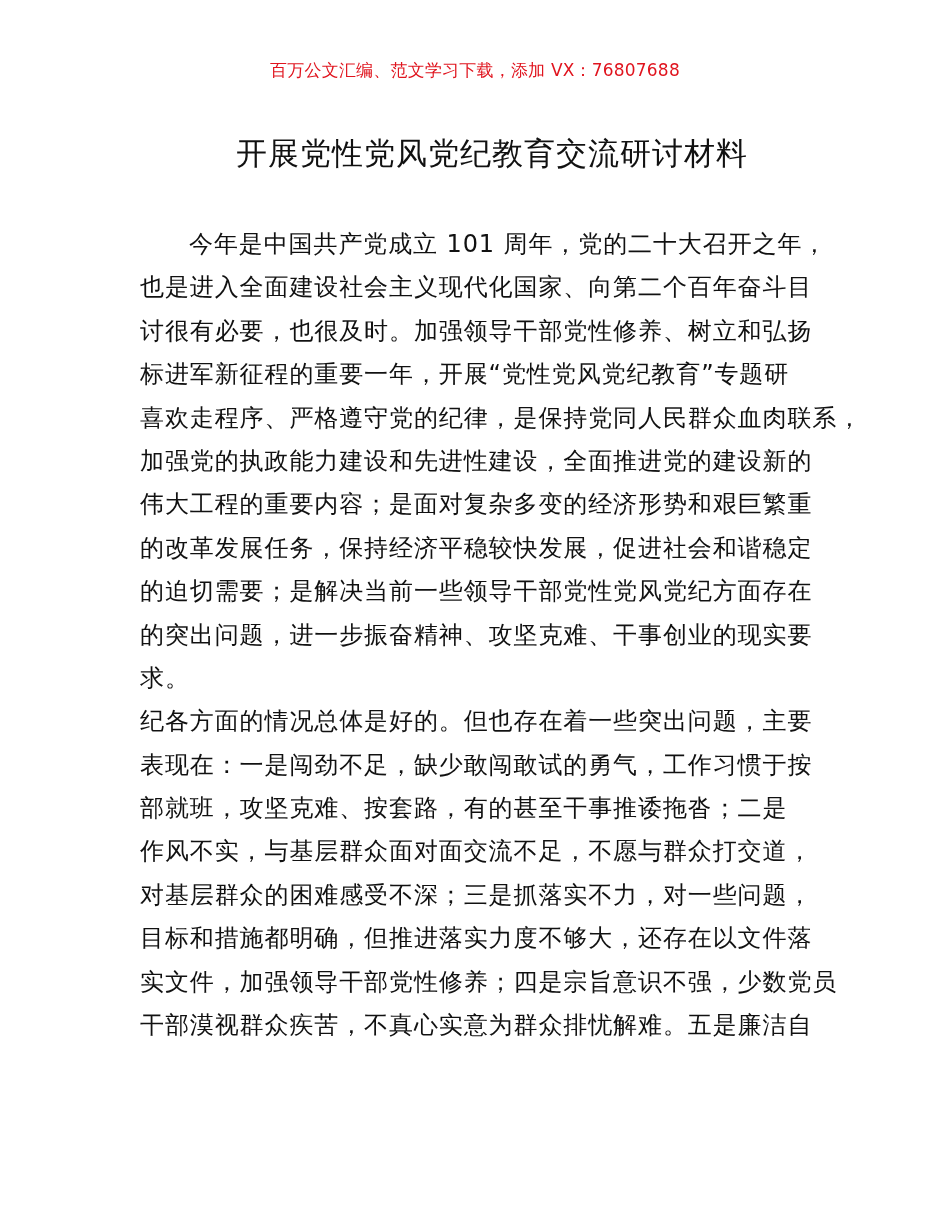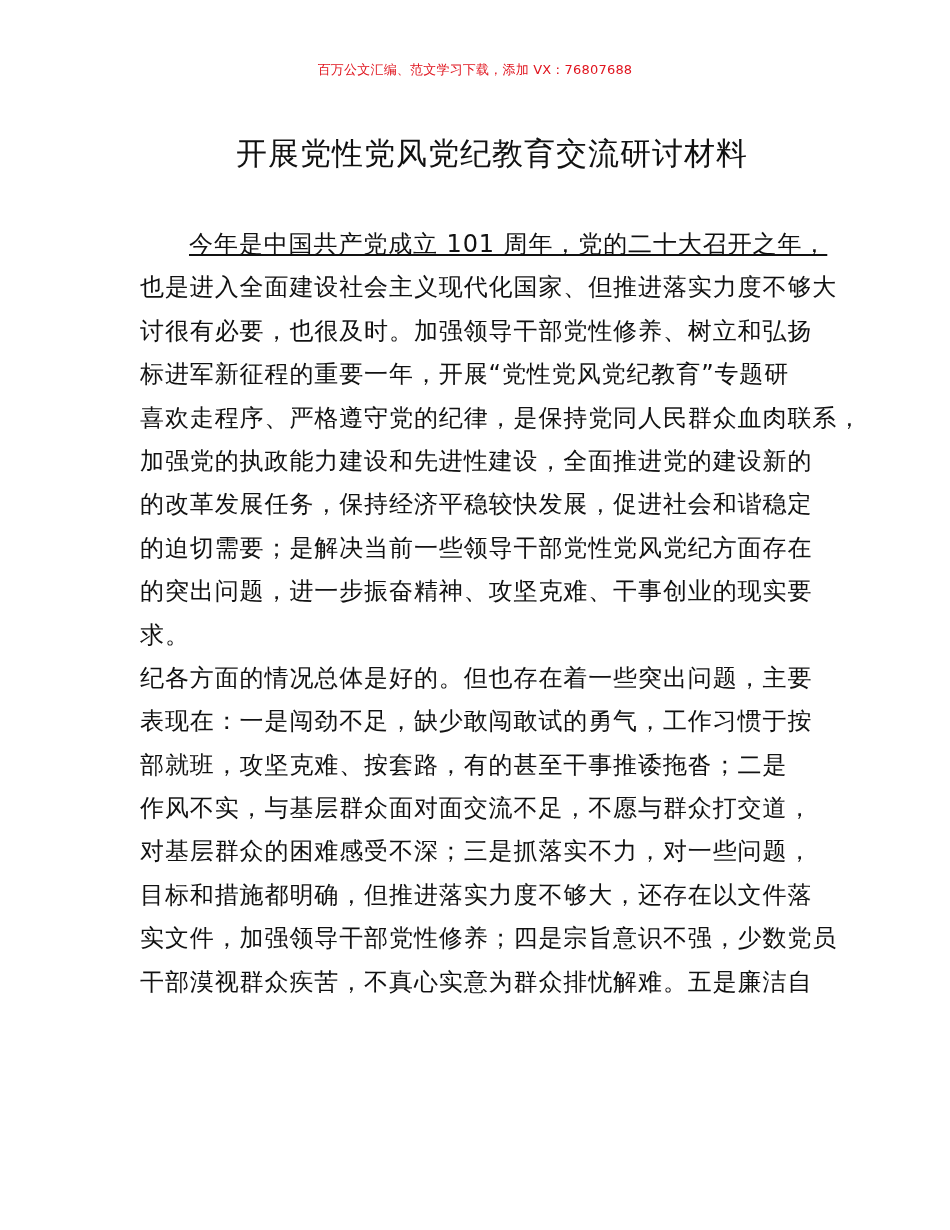--- a/index.html
+++ b/index.html
@@ -22,21 +22,21 @@
       width: 950px;
       height: 1230px;
       background: #ffffff;
     }
     .promo {
       position: absolute;
       top: 57px;
       left: 0;
       width: 950px;
       text-align: center;
-      font-size: 13px;
+      font-size: 17px;
       line-height: 26px;
       color: #e0141e;
       letter-spacing: 0.2px;
       white-space: nowrap;
     }
     .title {
       position: absolute;
       top: 114px;
       left: 0;
       width: 950px;
@@ -57,41 +57,41 @@
       display: block;
       height: 43.4px;
       line-height: 43.4px;
       font-size: 24px;
       white-space: nowrap;
       letter-spacing: 0.9px;
       color: #111111;
     }
     .line.indent {
       padding-left: 49px;
-      text-decoration: underline;
     }
   </style>
 </head>
 <body>
 
 <div class="page">
 
   <div class="promo">百万公文汇编、范文学习下载，添加 VX：76807688</div>
 
   <h1 class="title" style="margin:17px;font-weight:normal;">开展党性党风党纪教育交流研讨材料</h1>
 
   <div class="body-text">
 
     <div>
       <span class="line indent">今年是中国共产党成立 101 周年，党的二十大召开之年，</span>
-      <span class="line">也是进入全面建设社会主义现代化国家、但推进落实力度不够大</span>
+      <span class="line">也是进入全面建设社会主义现代化国家、向第二个百年奋斗目</span>
       <span class="line">讨很有必要，也很及时。加强领导干部党性修养、树立和弘扬</span>
       <span class="line">标进军新征程的重要一年，开展“党性党风党纪教育”专题研</span>
       <span class="line">喜欢走程序、严格遵守党的纪律，是保持党同人民群众血肉联系，</span>
       <span class="line">加强党的执政能力建设和先进性建设，全面推进党的建设新的</span>
+      <span class="line">伟大工程的重要内容；是面对复杂多变的经济形势和艰巨繁重</span>
       <span class="line">的改革发展任务，保持经济平稳较快发展，促进社会和谐稳定</span>
       <span class="line">的迫切需要；是解决当前一些领导干部党性党风党纪方面存在</span>
       <span class="line">的突出问题，进一步振奋精神、攻坚克难、干事创业的现实要</span>
       <span class="line">求。</span>
     </div>
 
     <div>
       <span class="line">纪各方面的情况总体是好的。但也存在着一些突出问题，主要</span>
       <span class="line">表现在：一是闯劲不足，缺少敢闯敢试的勇气，工作习惯于按</span>
       <span class="line">部就班，攻坚克难、按套路，有的甚至干事推诿拖沓；二是</span>

